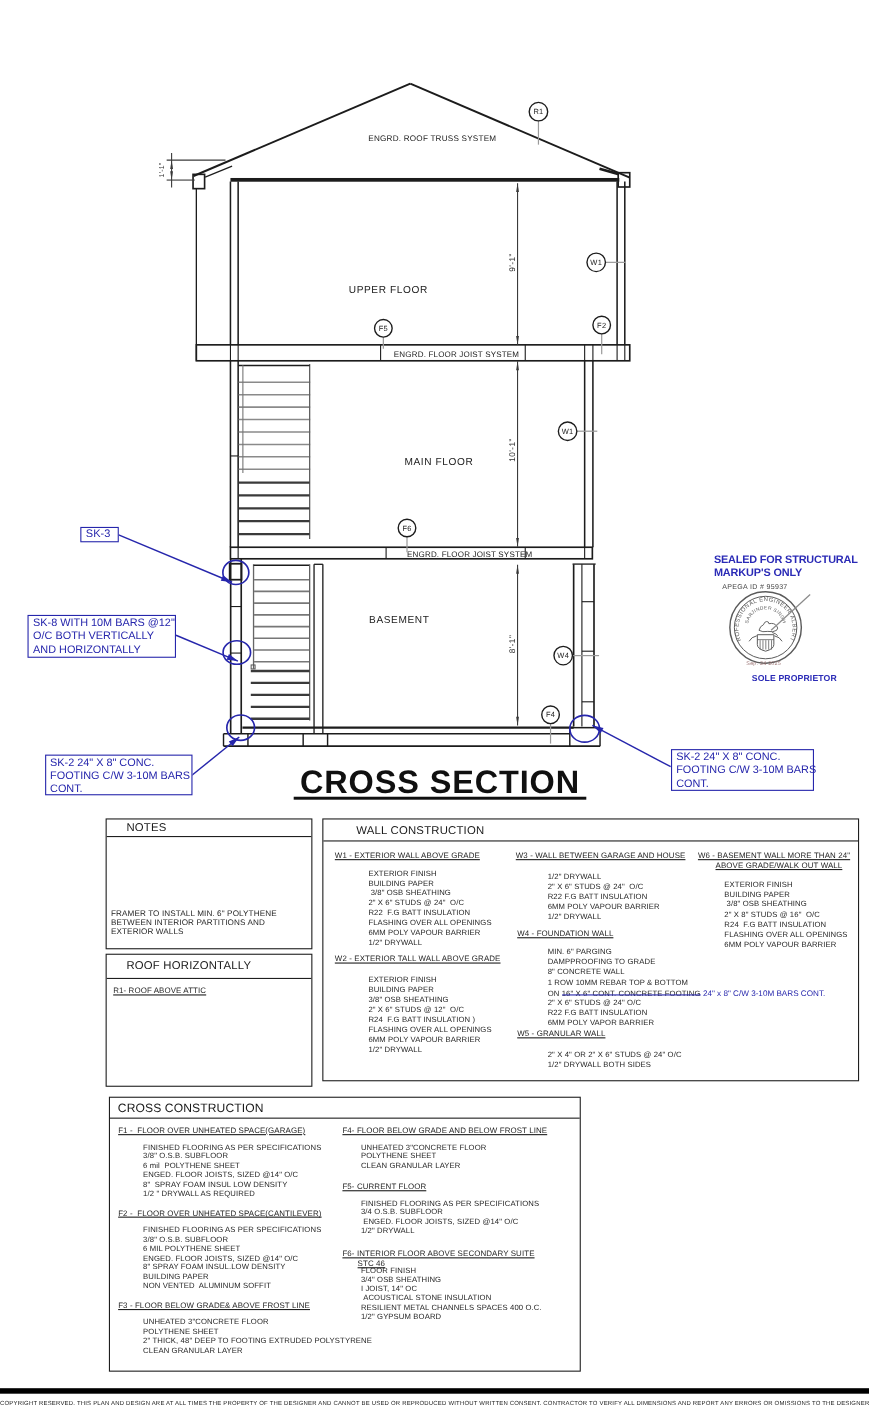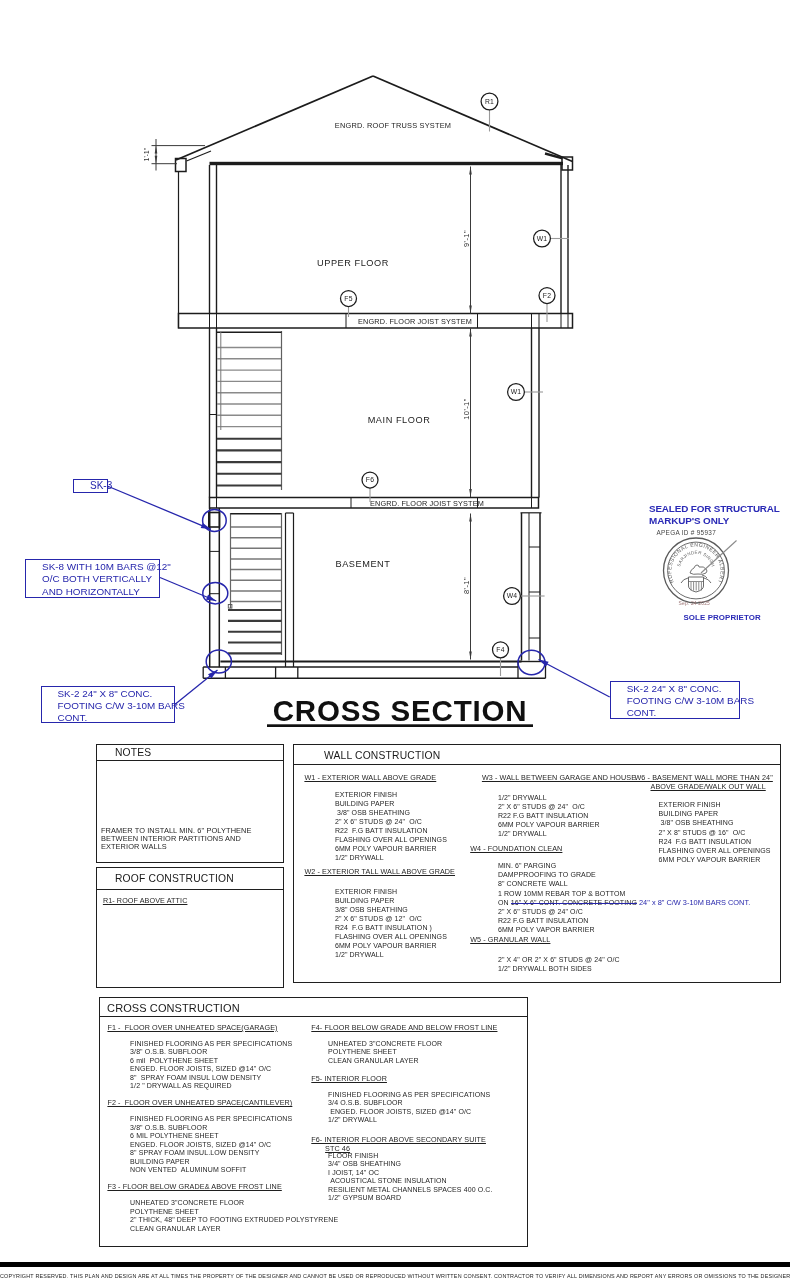--- a/index.html
+++ b/index.html
@@ -4,21 +4,21 @@
 <style>
   html,body{margin:0;padding:0;background:#fff;}
   body{width:790px;height:1280px;position:relative;font-family:"Liberation Sans",sans-serif;overflow:hidden;}
   .abs{position:absolute;}
   .nbx{position:absolute;border:1px solid #1f1f1f;background:#fff;}
   .hdr{position:absolute;left:0;right:0;top:0;border-bottom:1px solid #1f1f1f;}
   .ttl{position:absolute;color:#1a1a1a;letter-spacing:0.2px;font-size:10.3px;white-space:pre;}
   .nt{position:absolute;color:#1f1f1f;font-size:7px;line-height:9.1px;white-space:pre;letter-spacing:0.1px;}
   .ft{position:absolute;color:#1f1f1f;font-size:7px;line-height:8.45px;white-space:pre;letter-spacing:0.1px;}
   .lbl{color:#1f1f1f;font-size:7.2px;white-space:pre;position:absolute;letter-spacing:0.1px;text-decoration:underline;}
-  .bb{position:absolute;border:1.3px solid #2626ac;color:#2626ac;background:#fff;font-size:9.9px;line-height:12.2px;white-space:pre;padding:1px 0 0 16px;box-sizing:border-box;}
+  .bb{position:absolute;border:1.3px solid #2626ac;color:#2626ac;background:#fff;font-size:9.9px;line-height:12.2px;white-space:pre;padding:1px 0 0 4px;box-sizing:border-box;}
 </style>
 </head>
 <body>
 <svg class="abs" style="left:0;top:0" width="790" height="1280" viewBox="0 0 790 1280">
 <g id="drawing">
 <line x1="373" y1="76" x2="176" y2="160" stroke="#1c1c1c" stroke-width="1.8" stroke-linecap="butt"></line>
 <line x1="373" y1="76" x2="572.5" y2="161.5" stroke="#1c1c1c" stroke-width="1.8" stroke-linecap="butt"></line>
 <line x1="186.5" y1="161" x2="211" y2="151" stroke="#1c1c1c" stroke-width="1.1" stroke-linecap="butt"></line>
 <line x1="545" y1="153.5" x2="562.5" y2="158.3" stroke="#1c1c1c" stroke-width="2.4" stroke-linecap="butt"></line>
 <rect x="175.5" y="158.5" width="10.5" height="13" stroke="#1c1c1c" stroke-width="1.5" fill="none"></rect>
@@ -197,21 +197,21 @@
 </svg>
 <div class="nbx" style="left:95.9px;top:744.1px;width:186px;height:116.8px">
 <div class="hdr" style="height:15.3px"></div>
 <div class="ttl" style="left:18px;top:2.4px">NOTES</div>
 <div class="ft" style="left:4px;top:81.5px;line-height:8.4px;font-size:7.4px;">FRAMER TO INSTALL MIN. 6" POLYTHENE
 BETWEEN INTERIOR PARTITIONS AND
 EXTERIOR WALLS</div>
 </div>
 <div class="nbx" style="left:95.9px;top:866.6px;width:186px;height:119.5px">
 <div class="hdr" style="height:21.2px"></div>
-<div class="ttl" style="left:18px;top:5.3px">ROOF CONSTRUCTION</div>
+<div class="ttl" style="left:18px;top:5.3px">ROOF HORIZONTALLY</div>
 <div class="lbl" style="left:6px;top:28.6px;font-size:7.2px">R1- ROOF ABOVE ATTIC</div>
 </div>
 <div class="nbx" style="left:292.9px;top:744.3px;width:486.6px;height:237.2px">
 <div class="hdr" style="height:19.2px"></div>
 <div class="ttl" style="left:30px;top:4.3px">WALL CONSTRUCTION</div>
 <div class="lbl" style="left:10.5px;top:27.8px;font-size:7.2px">W1 - EXTERIOR WALL ABOVE GRADE</div>
 <div class="nt" style="left:41px;top:44.5px;">EXTERIOR FINISH
 BUILDING PAPER
 &nbsp;3/8" OSB SHEATHING
 2" X 6" STUDS @ 24"  O/C
@@ -221,27 +221,27 @@
 1/2" DRYWALL</div>
 <div class="lbl" style="left:10.5px;top:122px;font-size:7.2px">W2 - EXTERIOR TALL WALL ABOVE GRADE</div>
 <div class="nt" style="left:41px;top:141.3px;">EXTERIOR FINISH
 BUILDING PAPER
 3/8" OSB SHEATHING
 2" X 6" STUDS @ 12"  O/C
 R24  F.G BATT INSULATION )
 FLASHING OVER ALL OPENINGS
 6MM POLY VAPOUR BARRIER
 1/2" DRYWALL</div>
-<div class="lbl" style="left:188px;top:27.8px;font-size:7.2px">W3 - WALL BETWEEN GARAGE AND HOUSE</div>
+<div class="lbl" style="left:175px;top:27.8px;font-size:7.2px">W3 - WALL BETWEEN GARAGE AND HOUSE</div>
 <div class="nt" style="left:204px;top:47.5px;">1/2" DRYWALL
 2" X 6" STUDS @ 24"  O/C
 R22 F.G BATT INSULATION
 6MM POLY VAPOUR BARRIER
 1/2" DRYWALL</div>
-<div class="lbl" style="left:176.3px;top:99px;font-size:7.2px">W4 - FOUNDATION CLEAN</div>
+<div class="lbl" style="left:176.3px;top:99px;font-size:7.2px">W4 - FOUNDATION WALL</div>
 <div class="nt" style="left:204px;top:116px;">MIN. 6" PARGING
 DAMPPROOFING TO GRADE
 8" CONCRETE WALL
 1 ROW 10MM REBAR TOP &amp; BOTTOM
 ON <span style="position:relative">16" X 6" CONT. CONCRETE FOOTING<span style="position:absolute;left:0;right:0;top:4.2px;border-top:1.1px solid #2626ac"></span></span> <span style="color:#2626ac;font-size:7.4px;letter-spacing:0px">24" x 8" C/W 3-10M BARS CONT.</span>
 2" X 6" STUDS @ 24" O/C
 R22 F.G BATT INSULATION
 6MM POLY VAPOR BARRIER</div>
 <div class="lbl" style="left:176.3px;top:190.2px;font-size:7.2px">W5 - GRANULAR WALL</div>
 <div class="nt" style="left:204px;top:209.7px;">2" X 4" OR 2" X 6" STUDS @ 24" O/C
@@ -276,21 +276,21 @@
 NON VENTED  ALUMINUM SOFFIT</div>
 <div class="lbl" style="left:7.3px;top:184.7px;font-size:7.2px">F3 - FLOOR BELOW GRADE&amp; ABOVE FROST LINE</div>
 <div class="ft" style="left:30px;top:201.6px;">UNHEATED 3"CONCRETE FLOOR
 POLYTHENE SHEET
 2" THICK, 48" DEEP TO FOOTING EXTRUDED POLYSTYRENE
 CLEAN GRANULAR LAYER</div>
 <div class="lbl" style="left:211.2px;top:25.2px;font-size:7.2px">F4- FLOOR BELOW GRADE AND BELOW FROST LINE</div>
 <div class="ft" style="left:228px;top:42.1px;">UNHEATED 3"CONCRETE FLOOR
 POLYTHENE SHEET
 CLEAN GRANULAR LAYER</div>
-<div class="lbl" style="left:211.2px;top:75.9px;font-size:7.2px">F5- INTERIOR FLOOR</div>
+<div class="lbl" style="left:211.2px;top:75.9px;font-size:7.2px">F5- CURRENT FLOOR</div>
 <div class="ft" style="left:228px;top:92.8px;">FINISHED FLOORING AS PER SPECIFICATIONS
 3/4 O.S.B. SUBFLOOR
 &nbsp;ENGED. FLOOR JOISTS, SIZED @14" O/C
 1/2" DRYWALL</div>
 <div class="lbl" style="left:211.2px;top:136.8px;font-size:7.2px">F6- INTERIOR FLOOR ABOVE SECONDARY SUITE</div>
 <div class="lbl" style="left:225px;top:145.8px;font-size:7.2px">STC 46</div>
 <div class="ft" style="left:228px;top:154.2px;">FLOOR FINISH
 3/4" OSB SHEATHING
 I JOIST, 14" OC
 &nbsp;ACOUSTICAL STONE INSULATION

